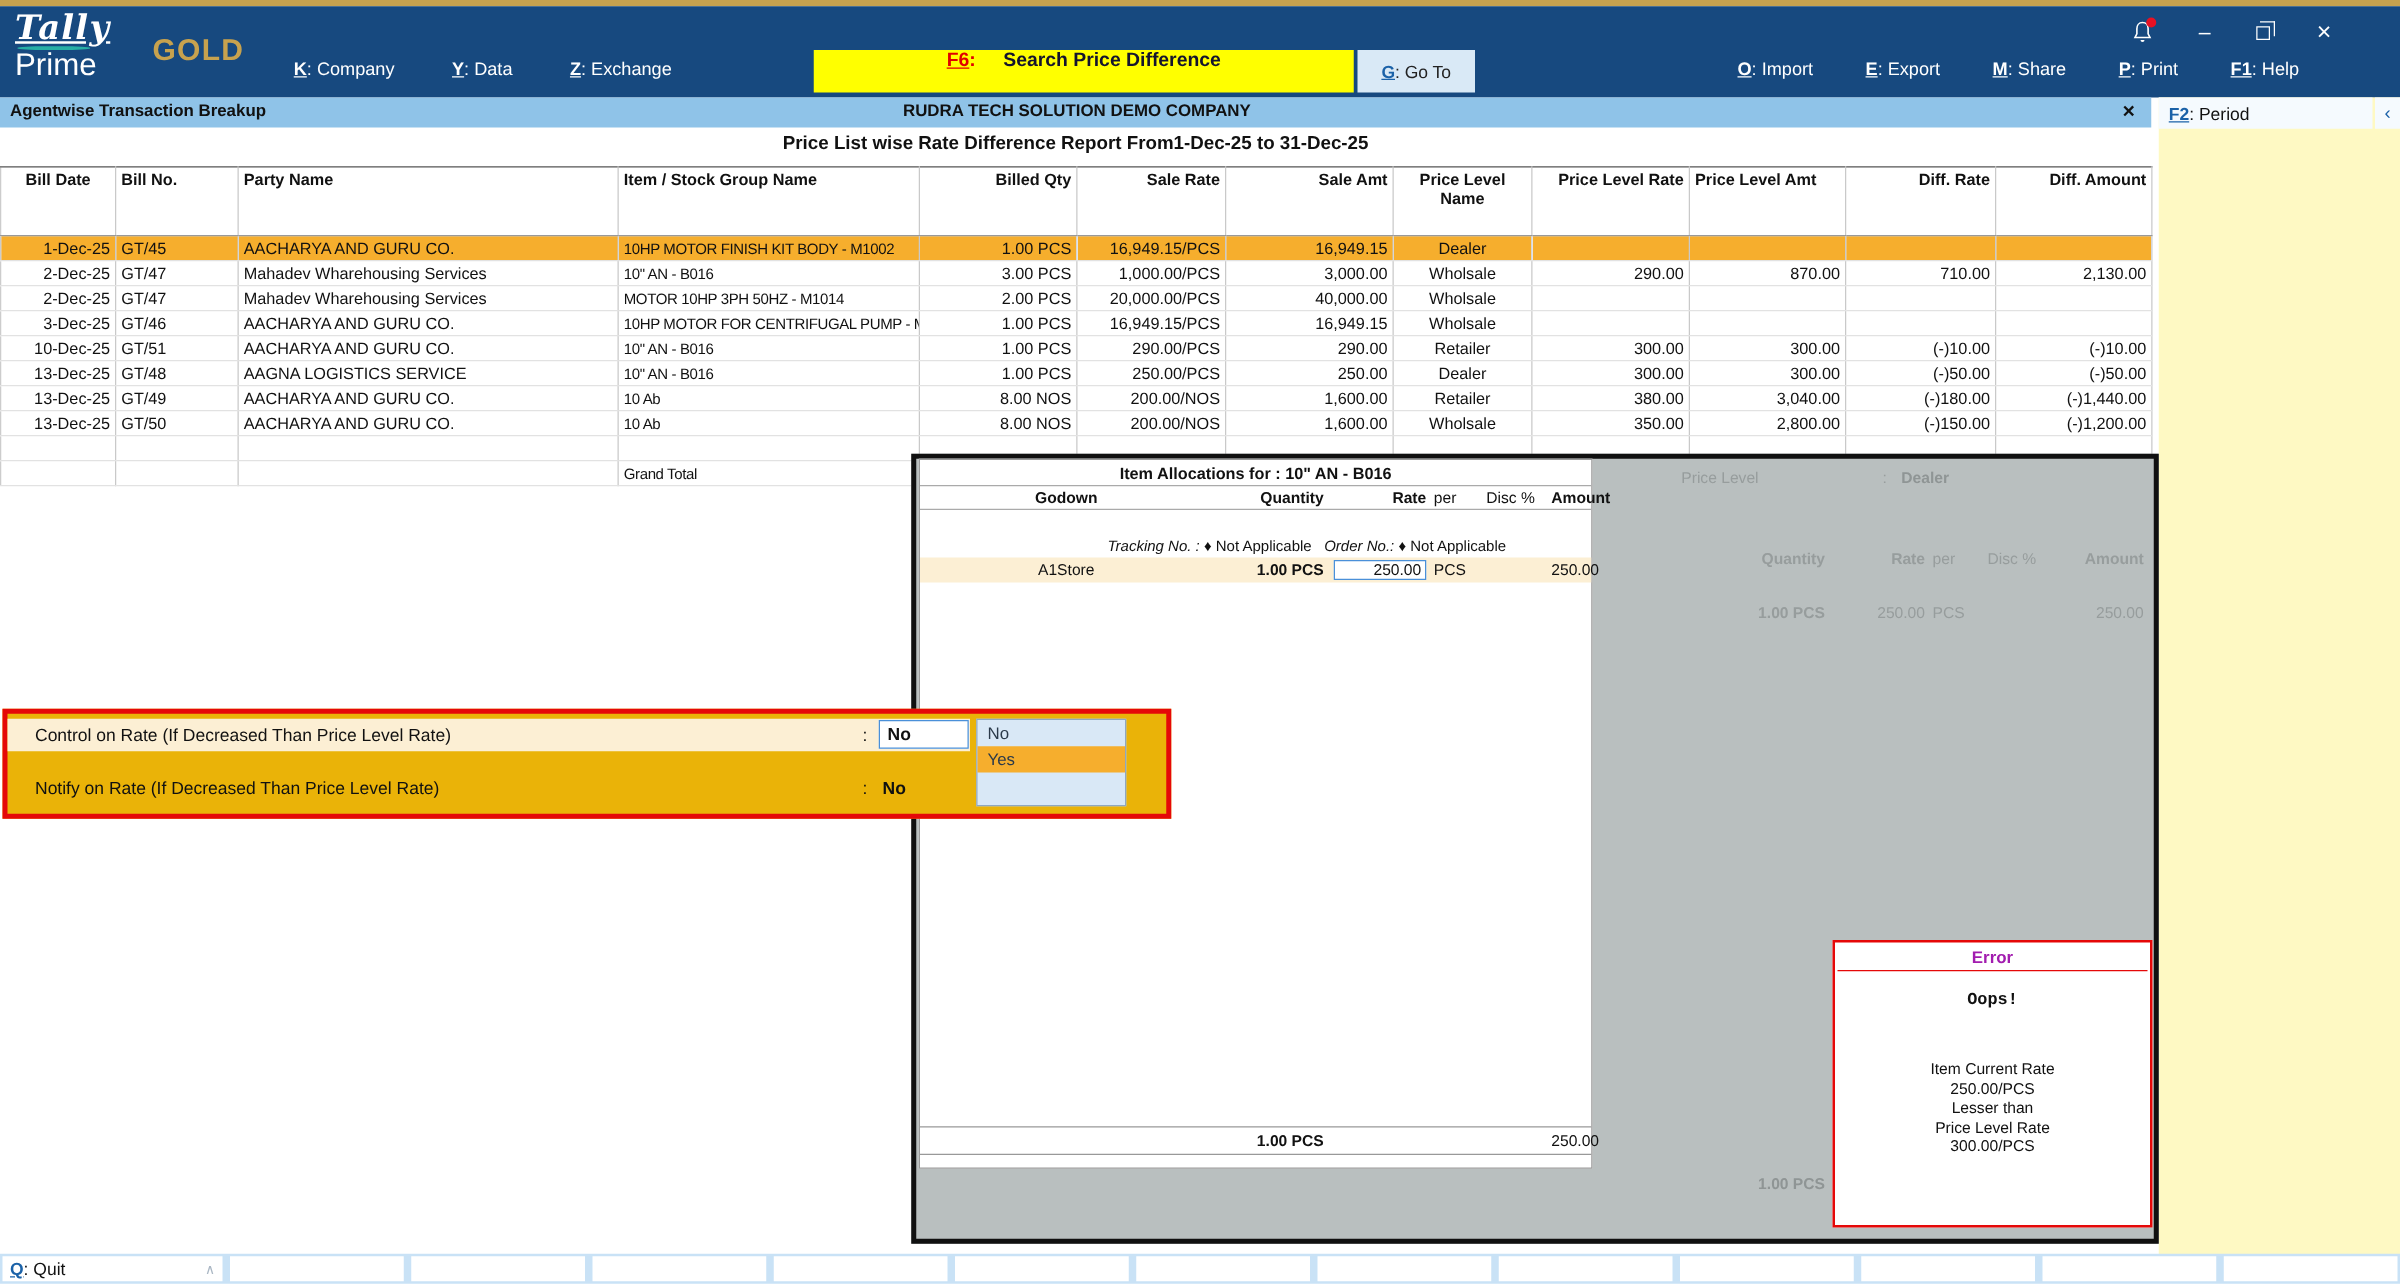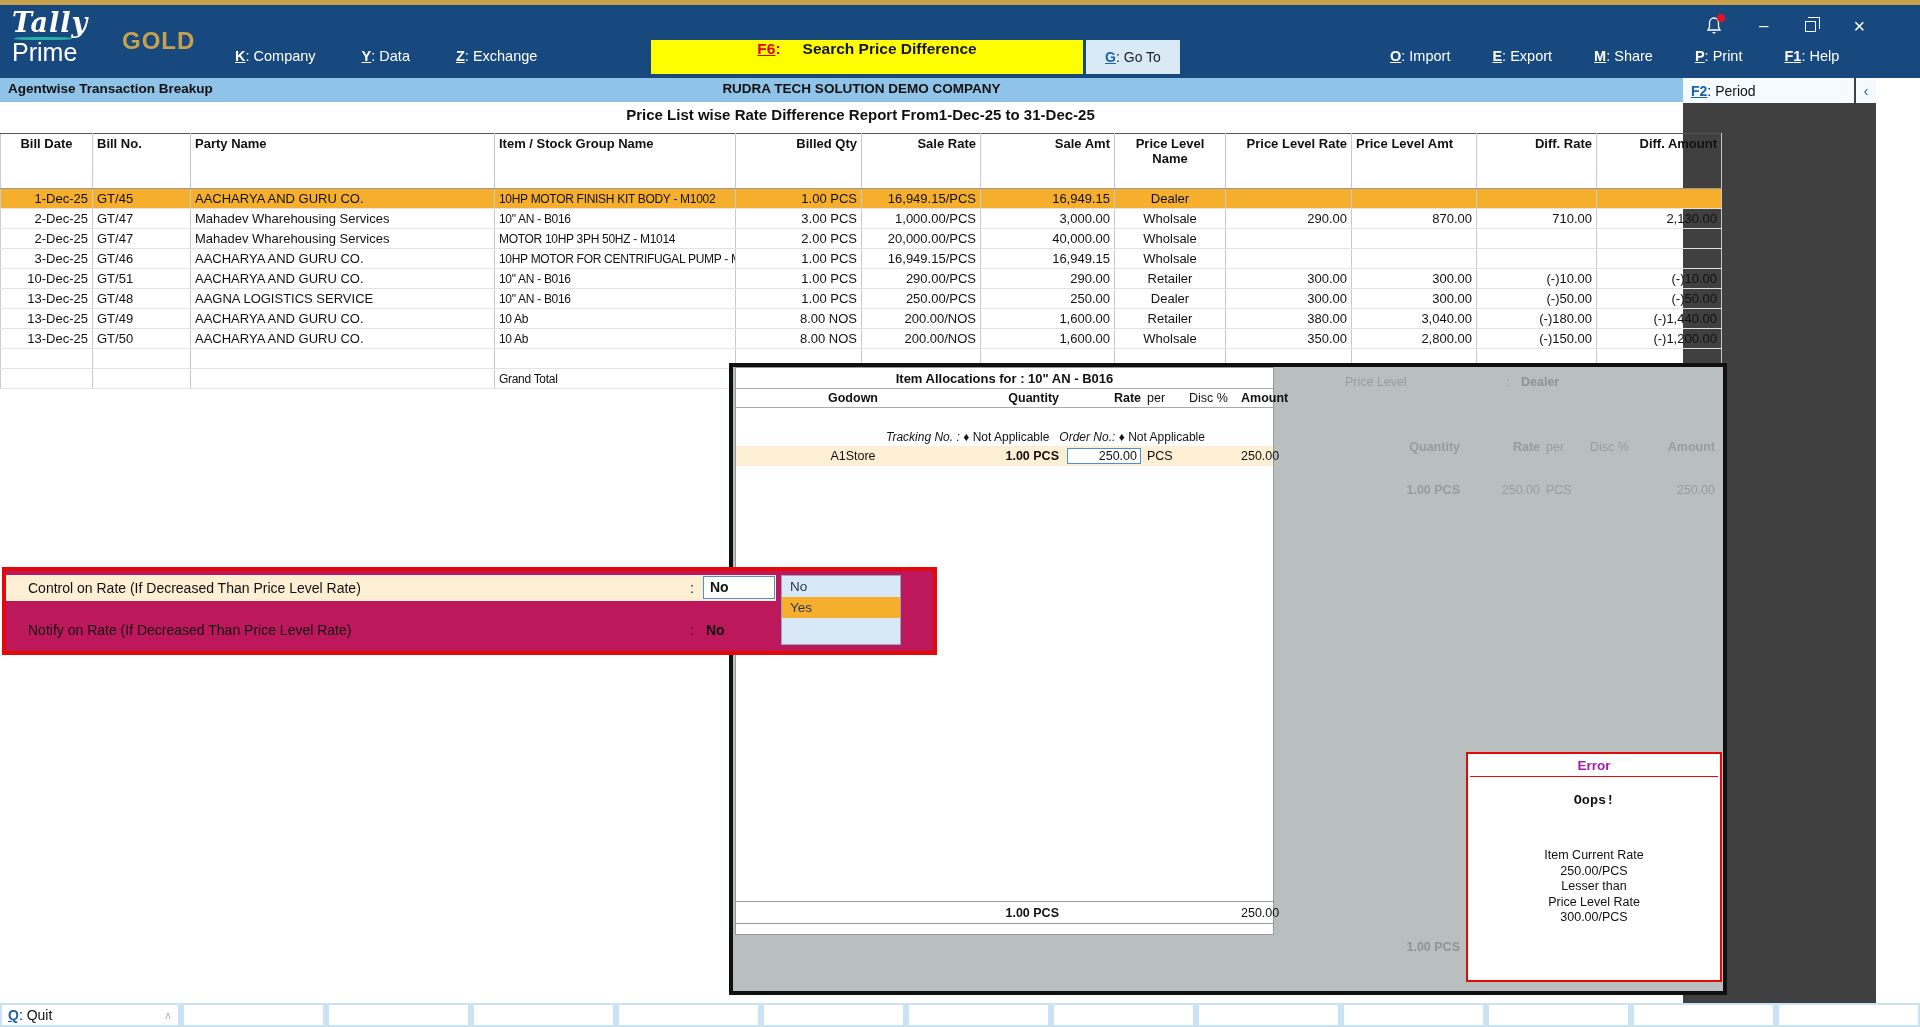--- a/index.html
+++ b/index.html
@@ -4,21 +4,21 @@
 <style>
   * { margin:0; padding:0; box-sizing:border-box; }
   html,body { width:1920px; height:1027px; overflow:hidden; background:#fff;
               font-family:"Liberation Sans", sans-serif; color:#111; }
   .abs { position:absolute; }
 
   
   #gold-strip { left:0; top:0; width:1920px; height:5px; background:#C7A24E; }
   #topbar { left:0; top:5px; width:1920px; height:73px; background:#17497F; color:#fff; }
   #brand { left:12px; top:2px; }
-  #brand-script { font:italic bold 27px "DejaVu Serif", serif; color:#fff; letter-spacing:1px; }
+  #brand-script { font:italic bold 27px "DejaVu Serif", serif; color:#fff; letter-spacing:1px;text-decoration:underline; }
   #brand-swoosh { width:58px; height:3px; background:#27AEA5; border-radius:40%; margin:-1px 0 0 2px; }
   #brand-word { font-size:25px; color:#fff; margin-top:-2px; }
   #edition { left:122px; top:22px; font-weight:bold; font-size:24px; color:#C7A24E; letter-spacing:1px; }
   .menu-row { top:43px; display:flex; gap:46px; font-size:14.5px; }
   #menus-left { left:235px; }
   #menus-right { left:1390px; gap:42px; }
   .menu-item { cursor:pointer; white-space:nowrap; }
   .mkey { font-weight:bold; text-decoration:underline; }
   #search-btn { left:651px; top:35px; width:432px; height:34px; background:#FFFF00;
                 display:flex; align-items:flex-start; justify-content:center; font-size:15.5px; cursor:pointer; }
@@ -35,21 +35,21 @@
   #restore-box::before { content:""; position:absolute; left:2px; top:-5px; width:11px; height:11px;
                          border:1.5px solid #fff; border-bottom:none; border-left:none; }
 
   
   #subtitle-bar { left:0; top:78px; width:1721px; height:24px; background:#8FC3E8; }
   #screen-title { left:8px; top:3px; font-weight:bold; font-size:13.5px; }
   #company-name { left:1px; top:3px; width:1721px; text-align:center; font-weight:bold; font-size:13.5px; }
   #subtitle-close { left:1698px; top:1px; font-size:17px; font-weight:bold; cursor:pointer; }
 
   
-  #side-panel { left:1683px; top:78px; width:193px; height:928px; background:#404040; }
+  #side-panel { left:1727px; top:78px; width:193px; height:928px; background:#fef9c3; }
   #period-row { display:flex; gap:2px; height:25px; }
   #period-cell { flex:1; background:#F5FAFE; display:flex; align-items:center; padding-left:8px; font-size:14px; cursor:pointer; }
   #period-cell .mkey { color:#1B62A8; }
   #panel-collapse { width:20px; background:#F5FAFE; color:#1B62A8; display:flex; align-items:center;
                     justify-content:center; font-size:15px; cursor:pointer; }
 
   
   #report-title { left:0; top:106px; width:1721px; text-align:center; font-weight:bold; font-size:15px; }
   #report-table { left:0; top:133px; width:1721px; border-collapse:collapse; table-layout:fixed; border-left:1px solid #CCC; }
   #report-table th { border-top:1px solid #555; border-bottom:1px solid #999; border-right:1px solid #C9C9C9;
@@ -94,21 +94,21 @@
   #g-head span:nth-child(3),#g-head span:nth-child(4){font-weight:normal; padding-left:6px;}
   #g-head span:nth-child(5){text-align:right;}
   #g-row { top:116px; }
   #g-row span:nth-child(1){text-align:right; font-weight:bold;}
   #g-row span:nth-child(2){text-align:right;}
   #g-row span:nth-child(3){padding-left:6px;}
   #g-row span:nth-child(5){text-align:right;}
   #g-total { left:541px; top:573px; width:186px; text-align:right; font-weight:bold; color:#8F9595; }
 
   
-  #control-box { left:2px; top:567px; width:935px; height:88px; border:4px solid #E50808; background:#be185d; z-index:20; }
+  #control-box { left:2px; top:567px; width:935px; height:88px; border:4px solid #E50808; background:#eab308; z-index:20; }
   .ctrl-row { position:absolute; left:0; width:770px; height:26px; line-height:26px; font-size:14px; }
   #ctrl-row1 { top:4px; background:#FCEFD4; }
   #ctrl-row2 { top:46px; }
   .ctrl-label { position:absolute; left:22px; }
   .ctrl-colon { position:absolute; left:684px; }
   #ctrl-field1 { position:absolute; left:697px; top:1px; width:72px; height:23px; line-height:21px;
                  background:#fff; border:1px solid #4A90D9; font-weight:bold; padding-left:6px; }
   #ctrl-val2 { position:absolute; left:700px; font-weight:bold; }
   #dropdown { left:775px; top:4px; width:120px; height:70px; background:#D9E8F6; border:1px solid #8FA8C0; z-index:2; }
   .dd-option { height:21px; line-height:21px; padding-left:8px; font-size:13.5px; color:#2B3A4A; cursor:pointer; }

